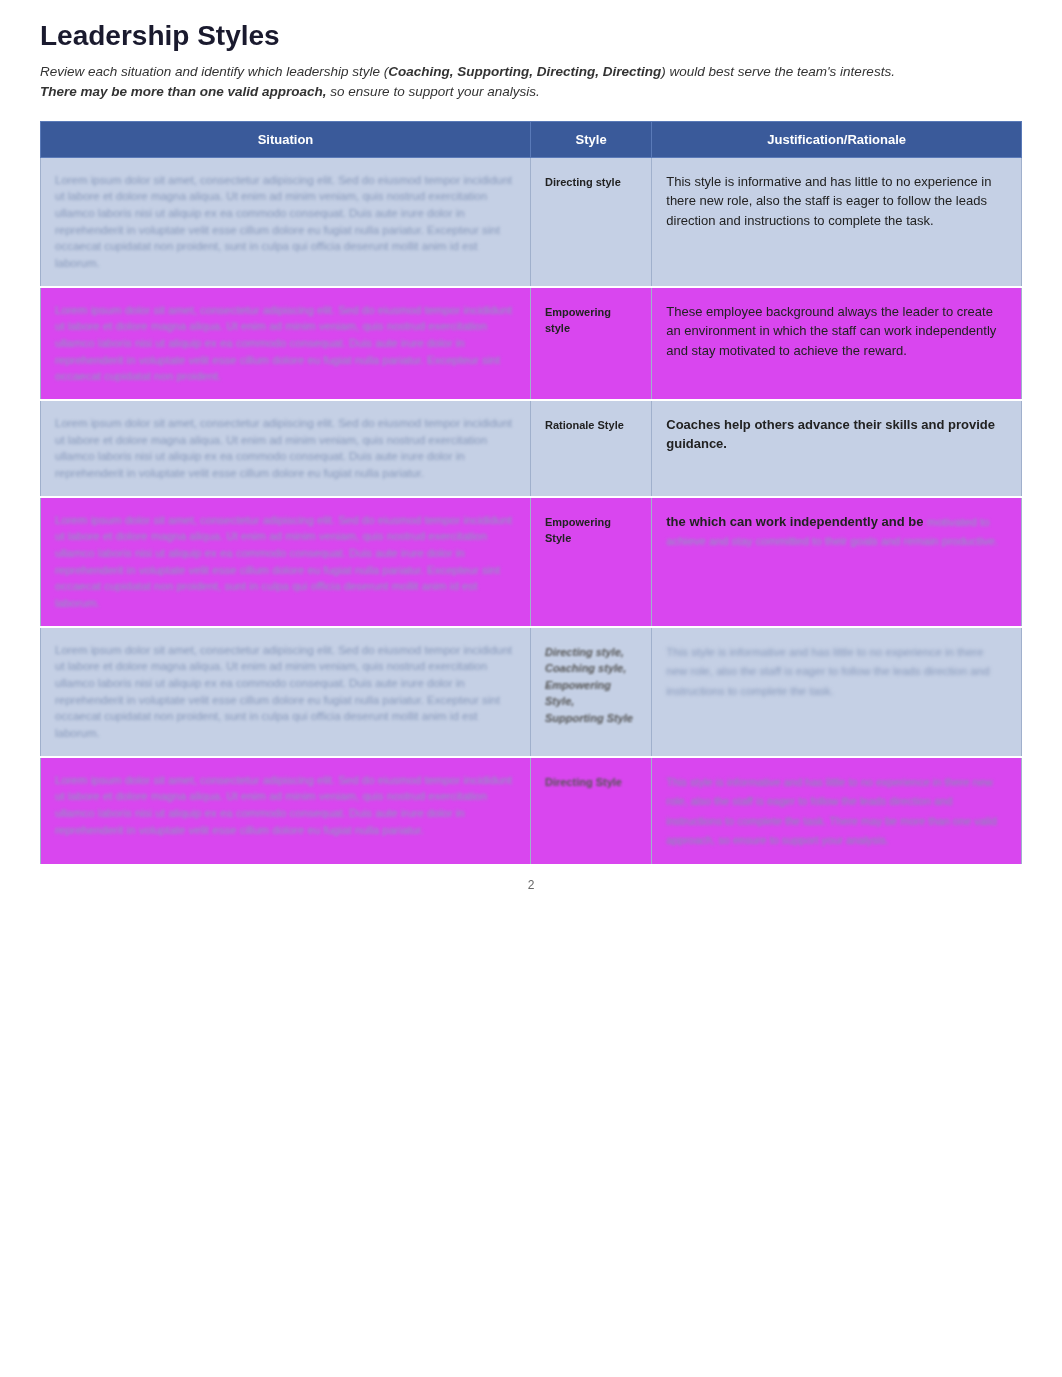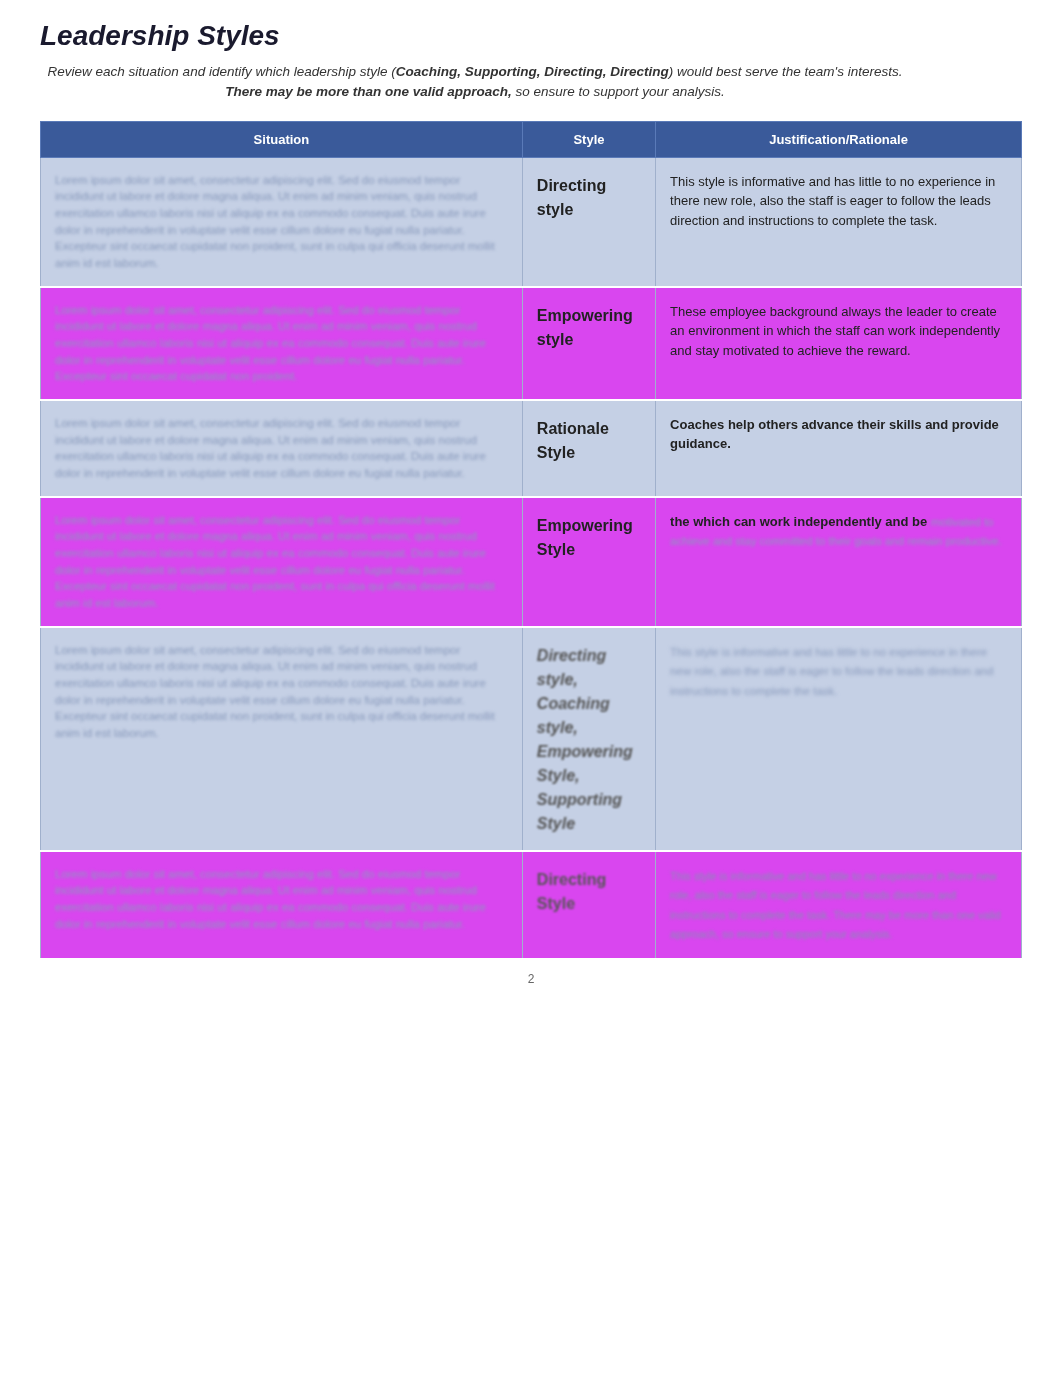--- a/index.html
+++ b/index.html
@@ -19,32 +19,30 @@
     .page-title-small {
       font-size: 11px;
       color: #555;
       margin-bottom: 2px;
     }
 
     .page-title-main {
       font-size: 28px;
       font-weight: bold;
       color: #1a1a2e;
-      font-style: italic;
       margin-bottom: 10px;
     }
 
     .page-description {
       font-size: 13.5px;
       color: #333;
       font-style: italic;
       line-height: 1.5;
       max-width: 870px;
       margin-bottom: 7px;
-      text-align: center;
     }
 
     .page-description strong {
       font-weight: bold;
     }
 
     table {
       width: 100%;
       border-collapse: collapse;
       border: 1px solid #6a7fa8;
@@ -76,21 +74,21 @@
       padding: 14px 14px;
       vertical-align: top;
       border: 1px solid #a0b0cc;
       font-size: 12.5px;
       color: #222;
       line-height: 1.5;
     }
 
     td.style-col {
       font-weight: bold;
-      font-size: 16px;
+      font-size: 11px;
       min-width: 120px;
       vertical-align: top;
       padding-top: 16px;
     }
 
     td.desc-col {
       font-size: 13px;
       font-weight: normal;
       margin-top: 32px;
     }

